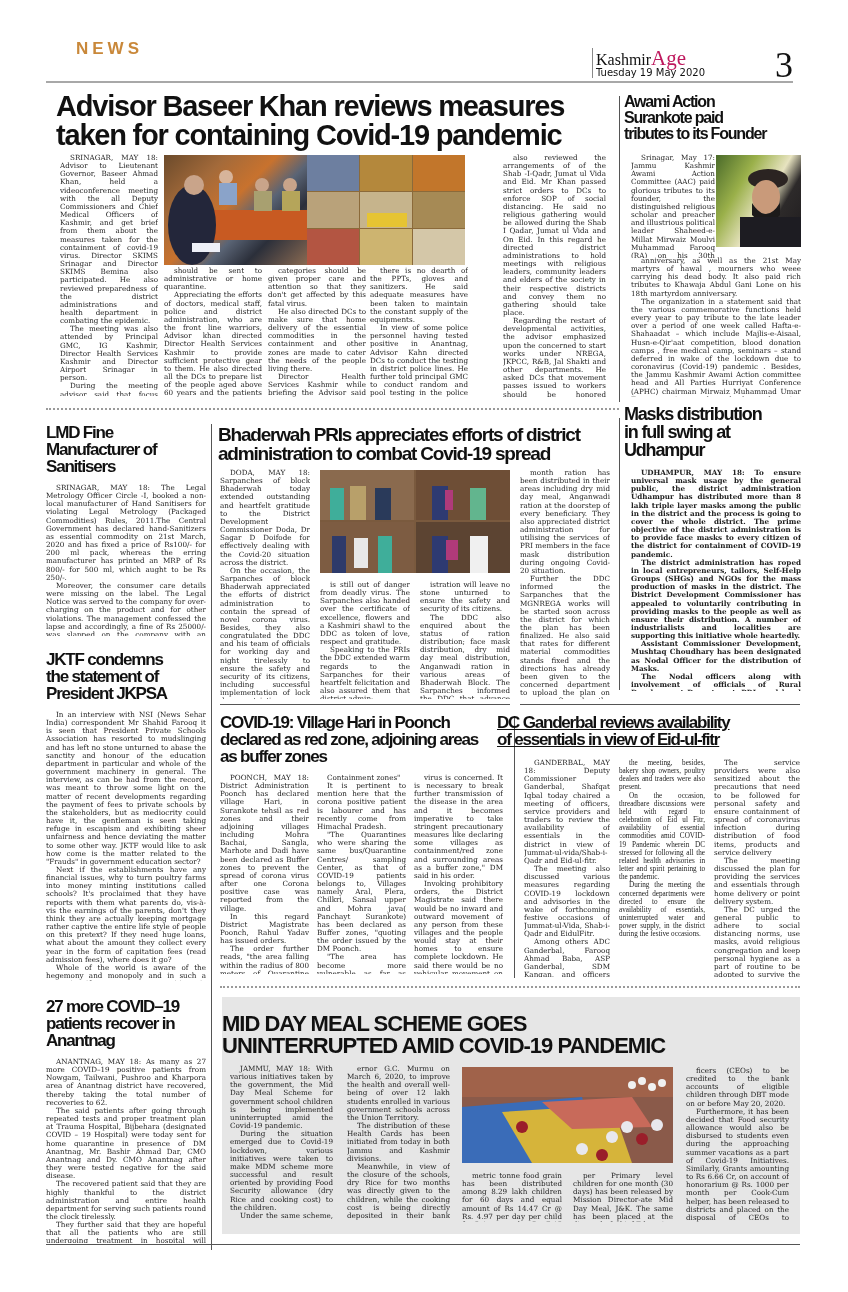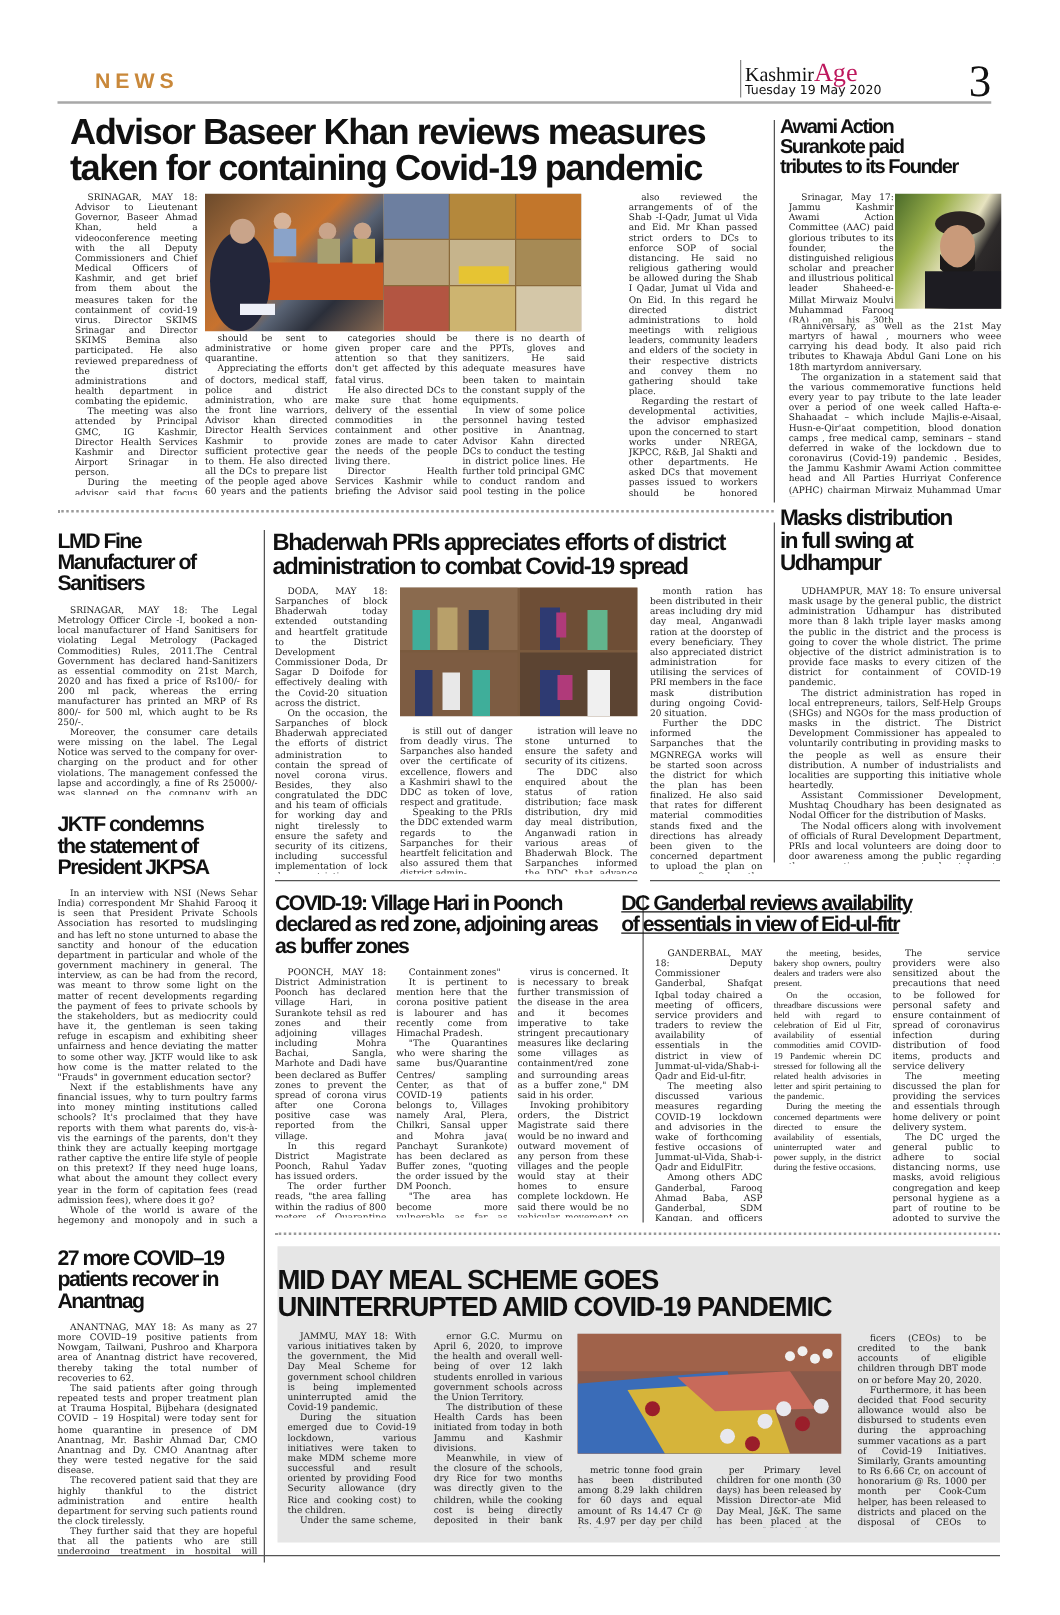--- a/index.html
+++ b/index.html
@@ -16,21 +16,21 @@
 .dots { border-top: 2px dotted #9a9a9a; height: 0; }
 .hl { font-family: "Liberation Sans", sans-serif; font-weight: 700; color: #111; letter-spacing: -1.2px; line-height: 1.0; }
 .body-text { font-family: "DejaVu Serif", serif; font-size: 7.2px; line-height: 8.15px; text-align: justify; color: #222; overflow: hidden; }
 .body-text p { text-indent: 10px; }
 .photo { overflow: hidden; }
 .meal-box { background: #e6e6e6; }
 </style>
 </head>
 <body>
 
-<div class="abs sec" style="left:76px;top:55px;">NEWS</div>
+<div class="abs sec" style="left:76px;top:39px;">NEWS</div>
 <div class="abs vr" style="left:592px;top:48px;height:30px;background:#888;"></div>
 <div class="abs masthead-logo" style="left:596px;top:46px;">
   <span>Kashmir</span><span class="age">Age</span>
 </div>
 <div class="abs masthead-date" style="left:596px;top:67px;">Tuesday 19 May 2020</div>
 <div class="abs pageno" style="left:775px;top:44px;">3</div>
 <div class="abs hr" style="left:46px;top:81px;width:747px;"></div>
 
 <div class="abs hl" style="left:56px;top:92px;width:560px;font-size:29px;">
   <div>Advisor Baseer Khan reviews measures</div>
@@ -165,21 +165,21 @@
     <p>Further the DDC informed the Sarpanches that the MGNREGA works will be started soon across the district for which the plan has been finalized. He also said that rates for different material commodities stands fixed and the directions has already been given to the concerned department to upload the plan on secure soft under the fixed timeline for the timely start of works.</p>
   </div>
 
 <div class="abs vr" style="left:619px;top:418px;height:272px;"></div>
 
 <div class="abs hl" style="left:624px;top:405px;width:176px;font-size:18px;">
   <div>Masks distribution</div>
   <div>in full swing at</div>
   <div>Udhampur</div>
 </div>
-<div class="abs body-text" style="left:631px;top:469px;width:170px;height:222px;">
+<div class="abs body-text" style="left:631px;top:469px;width:170px;height:222px;font-weight:bold;">
     <p>UDHAMPUR, MAY 18: To ensure universal mask usage by the general public, the district administration Udhampur has distributed more than 8 lakh triple layer masks among the public in the district and the process is going to cover the whole district. The prime objective of the district administration is to provide face masks to every citizen of the district for containment of COVID-19 pandemic.</p>
     <p>The district administration has roped in local entrepreneurs, tailors, Self-Help Groups (SHGs) and NGOs for the mass production of masks in the district. The District Development Commissioner has appealed to voluntarily contributing in providing masks to the people as well as ensure their distribution. A number of industrialists and localities are supporting this initiative whole heartedly.</p>
     <p>Assistant Commissioner Development, Mushtaq Choudhary has been designated as Nodal Officer for the distribution of Masks.</p>
     <p>The Nodal officers along with involvement of officials of Rural Development Department, PRIs and local volunteers are doing door to door awareness among the public regarding the preventive measures to be taken to contain the spread of Covid-19. Free masks is also being provided to the public</p>
   </div>
 
 <div class="abs hl" style="left:46px;top:651px;width:160px;font-size:17px;">
   <div>JKTF condemns</div>
   <div>the statement of</div>
   <div>President JKPSA</div>
@@ -254,21 +254,21 @@
 <div class="abs hl" style="left:222px;top:1013px;width:578px;font-size:22px;letter-spacing:-1px;">
   <div>MID DAY MEAL SCHEME GOES</div>
   <div>UNINTERRUPTED AMID COVID-19 PANDEMIC</div>
 </div>
 <div class="abs body-text" style="left:230px;top:1065px;width:103px;height:155px;">
     <p>JAMMU, MAY 18: With various initiatives taken by the government, the Mid Day Meal Scheme for government school children is being implemented uninterrupted amid the Covid-19 pandemic.</p>
     <p>During the situation emerged due to Covid-19 lockdown, various initiatives were taken to make MDM scheme more successful and result oriented by providing Food Security allowance (dry Rice and cooking cost) to the children.</p>
     <p>Under the same scheme, School Health Card programme has also been launched by Lieutenant Gov-</p>
   </div>
 <div class="abs body-text" style="left:347px;top:1065px;width:103px;height:155px;">
-    <p>ernor G.C. Murmu on April 6, 2020, to improve the health and overall well-being of over 12 lakh students enrolled in various government schools across the Union Territory.</p>
+    <p>ernor G.C. Murmu on March 6, 2020, to improve the health and overall well-being of over 12 lakh students enrolled in various government schools across the Union Territory.</p>
     <p>The distribution of these Health Cards has been initiated from today in both Jammu and Kashmir divisions.</p>
     <p>Meanwhile, in view of the closure of the schools, dry Rice for two months was directly given to the children, while the cooking cost is being directly deposited in their bank accounts.</p>
   </div>
 <div class="abs photo" style="left:462px;top:1067px;width:211px;height:96px;background:#8a5a4a;">
   <svg width="211" height="96">
     <rect x="0" y="0" width="211" height="30" fill="#a0624a"></rect>
     <polygon points="0,40 120,30 140,96 0,96" fill="#3a6cb8"></polygon>
     <polygon points="40,45 150,38 170,96 70,96" fill="#d6b43a"></polygon>
     <polygon points="80,35 170,30 190,60 110,62" fill="#c86a5a"></polygon>
     <circle cx="150" cy="70" r="6" fill="#e8e8ee"></circle>

